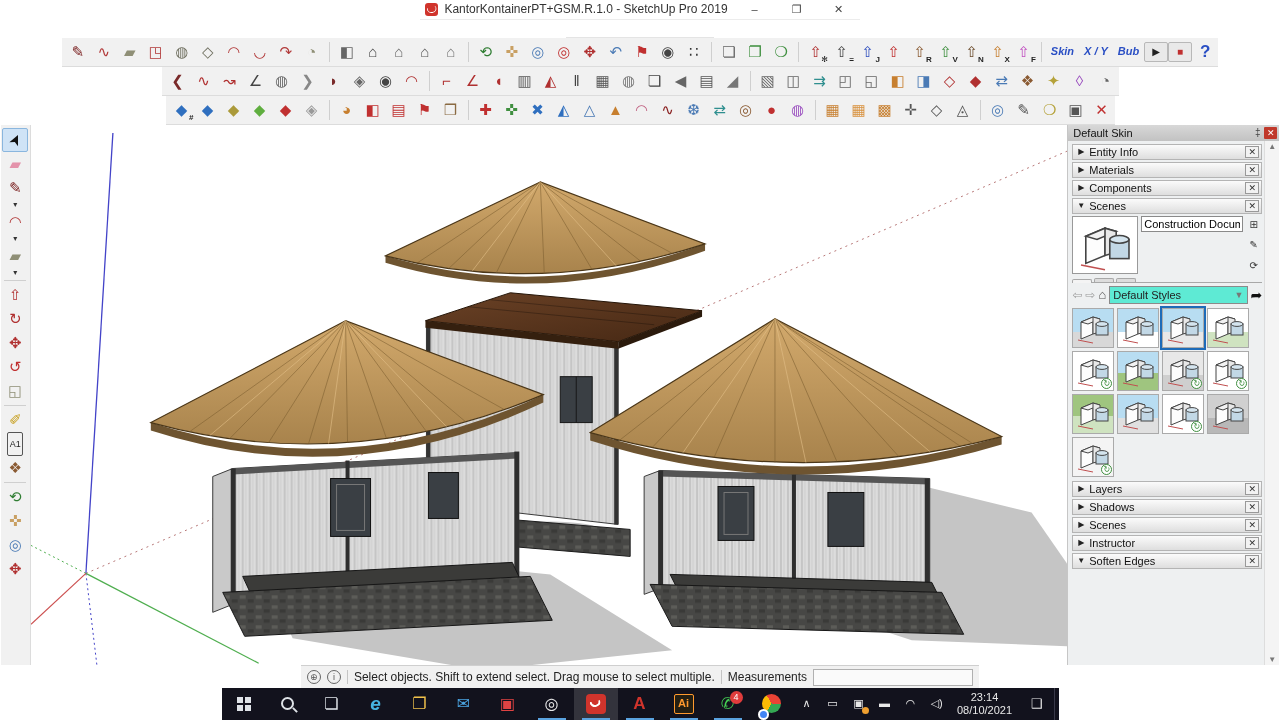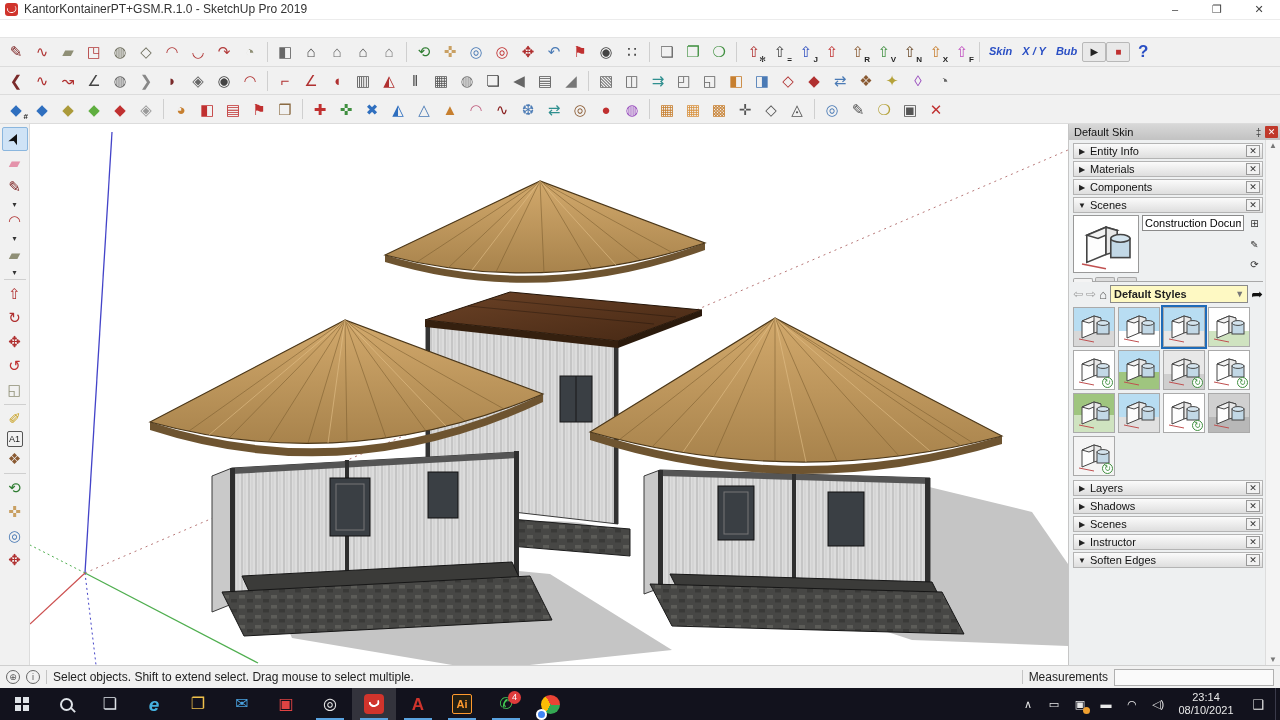--- a/index.html
+++ b/index.html
@@ -1,18 +1,18 @@
 <!DOCTYPE html>
 <html><head>
 <meta charset="utf-8">
 <style>
   * { box-sizing: border-box; margin: 0; padding: 0; }
   html,body { width:1280px; height:720px; overflow:hidden;
     font-family:"Liberation Sans","DejaVu Sans",sans-serif; font-size:12px; background:#fff; color:#222; }
-  .screen { width:1280px; height:720px; display:flex; flex-direction:column; }
+  .screen { width:1280px; height:720px; display:flex; flex-direction:column;align-items:center; }
 
   
   .titlebar { height:20px; background:#ffffff; display:flex; align-items:center; padding-left:5px; gap:6px; border-bottom:1px solid #ececec; }
   .su-logo { width:13px; height:13px; background:#d0342c; border-radius:3px; position:relative; flex:none; }
   .su-logo::after { content:""; position:absolute; left:2px; top:4px; width:8px; height:5px;
     border:1.5px solid #fff; border-top:none; border-radius:0 0 5px 5px; transform:rotate(-12deg); }
   .title-text { font-size:12px; color:#333; }
   .win-controls { margin-left:auto; display:flex; height:100%; }
   .win-btn { width:42px; height:100%; display:flex; align-items:center; justify-content:center; font-size:11px; color:#444; }
 
@@ -35,21 +35,21 @@
 
   
   .main-row { height:541px; display:flex; }
   .left-toolbar { width:30px; background:#f1f1f1; border-right:1px solid #dcdcdc; display:flex; flex-direction:column; align-items:center; padding-top:3px; }
   .lti { width:26px; height:24px; flex:none; display:flex; align-items:center; justify-content:center; font-size:15px; border-radius:2px; }
   .lti.active { background:#cfe3f6; border:1px solid #8ab6de; }
   .lti.dd { height:10px; font-size:8px; color:#333; }
   .lti.hsep { height:5px; width:22px; }
   .lti.hsep::before { content:""; display:block; width:22px; height:1px; background:#cfcfcf; }
   .lti.cursor .g { display:inline-block; transform:rotate(-65deg); color:#111; }
-  .lti.txt-sm { font-size:9px; border:1px solid #555; width:16px; height:16px; color:#222; }
+  .lti.txt-sm { font-size:9px; border:1px solid #555; width:16px; height:24px; color:#222; }
 
   .viewport { flex:1; position:relative; background:#fff; overflow:hidden; }
   .viewport svg { display:block; width:100%; height:100%; }
 
   
   .tray { width:212px; background:#eef0f1; border-left:1px solid #c6c6c6; display:flex; flex-direction:column; font-size:11px; }
   .tray-header { height:16px; background:linear-gradient(#d8d8d8,#c2c2c2); display:flex; align-items:center; padding:0 2px 0 5px; color:#111; }
   .tray-header .t { flex:1; }
   .pin { font-size:10px; color:#444; width:13px; text-align:center; }
   .tray-close { width:13px; height:12px; background:#c0392b; color:#fff; font-size:9px; line-height:12px; text-align:center; border-radius:1px; }
@@ -73,21 +73,21 @@
   .mini-btn { width:15px; height:15px; font-size:10px; display:flex; align-items:center; justify-content:center; color:#333; border-radius:2px; }
 
   .tabs-row { display:flex; border-bottom:1px solid #a8a8a8; margin-bottom:3px; }
   .tab { padding:1px 9px 2px 9px; border:1px solid #a8a8a8; border-bottom:none; background:#ddd; margin-right:2px;
     border-radius:2px 2px 0 0; color:#222; }
   .tab.active { background:#f4f4f4; font-weight:normal; position:relative; top:1px; }
 
   .nav-row { display:flex; align-items:center; gap:3px; margin-bottom:4px; }
   .nav-arrow { color:#9a9a9a; font-size:12px; }
   .home-ic { color:#555; font-size:13px; }
-  .dd-box { flex:1; height:18px; border:1px solid #8a8a8a; background:#fef9c3; display:flex; align-items:center; padding:0 3px;font-weight:bold; }
+  .dd-box { flex:1; height:18px; border:1px solid #8a8a8a; background:#5eead4; display:flex; align-items:center; padding:0 3px; }
   .dd-box .v { flex:1; }
   .dd-box .car { color:#777; font-size:9px; }
   .detail-arrow { font-size:14px; color:#111; }
 
   .thumb-grid { display:grid; grid-template-columns:repeat(4,42px); gap:3px; }
   .thumb { width:42px; height:40px; border:1px solid #aaa; position:relative; background:#fff; }
   .thumb.sel { outline:2px solid #1e6bb8; outline-offset:0; }
   .thumb svg { position:absolute; inset:0; width:100%; height:100%; }
   .thumb-badge { position:absolute; right:1px; bottom:1px; width:11px; height:11px; background:#fff; border:1px solid #3f8f3f;
     border-radius:50%; color:#3f8f3f; font-size:8px; line-height:10px; text-align:center; }

